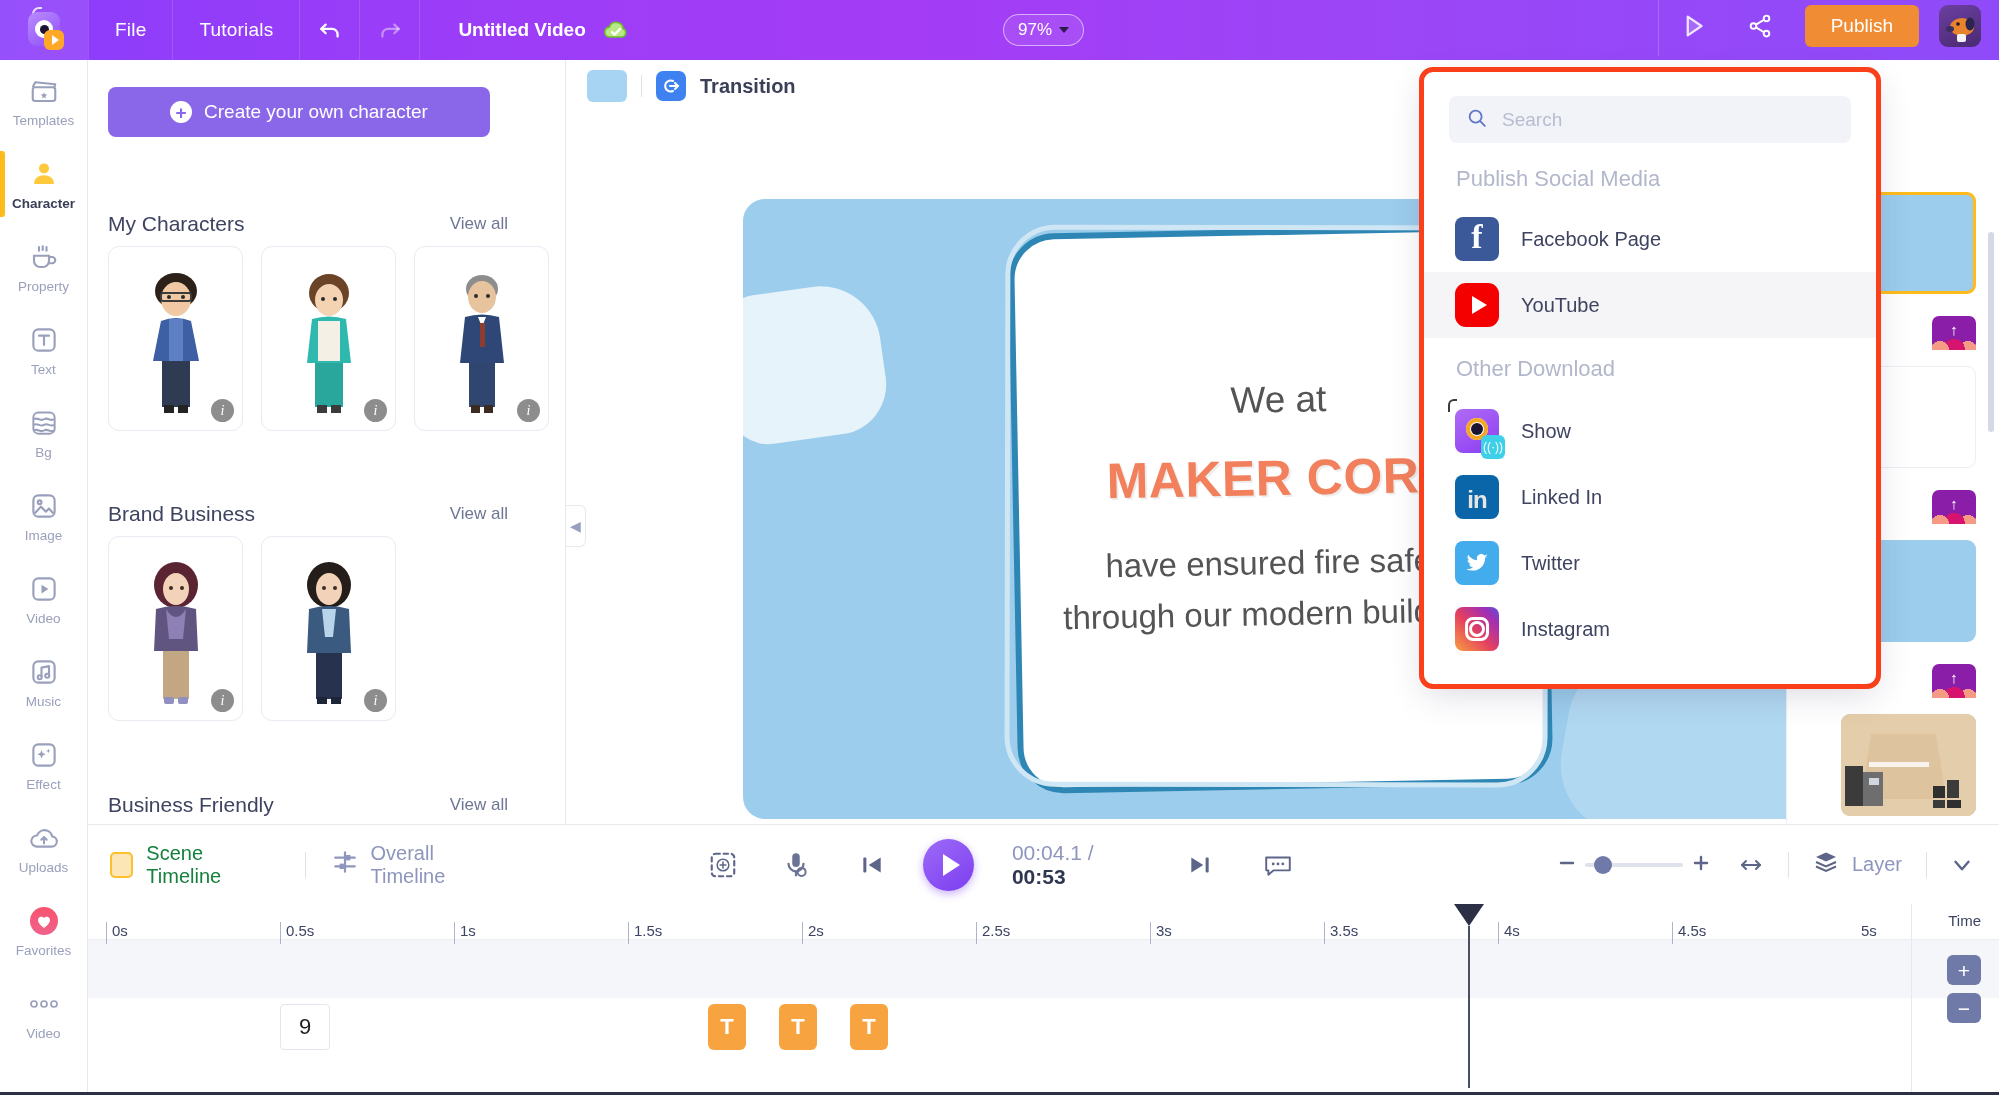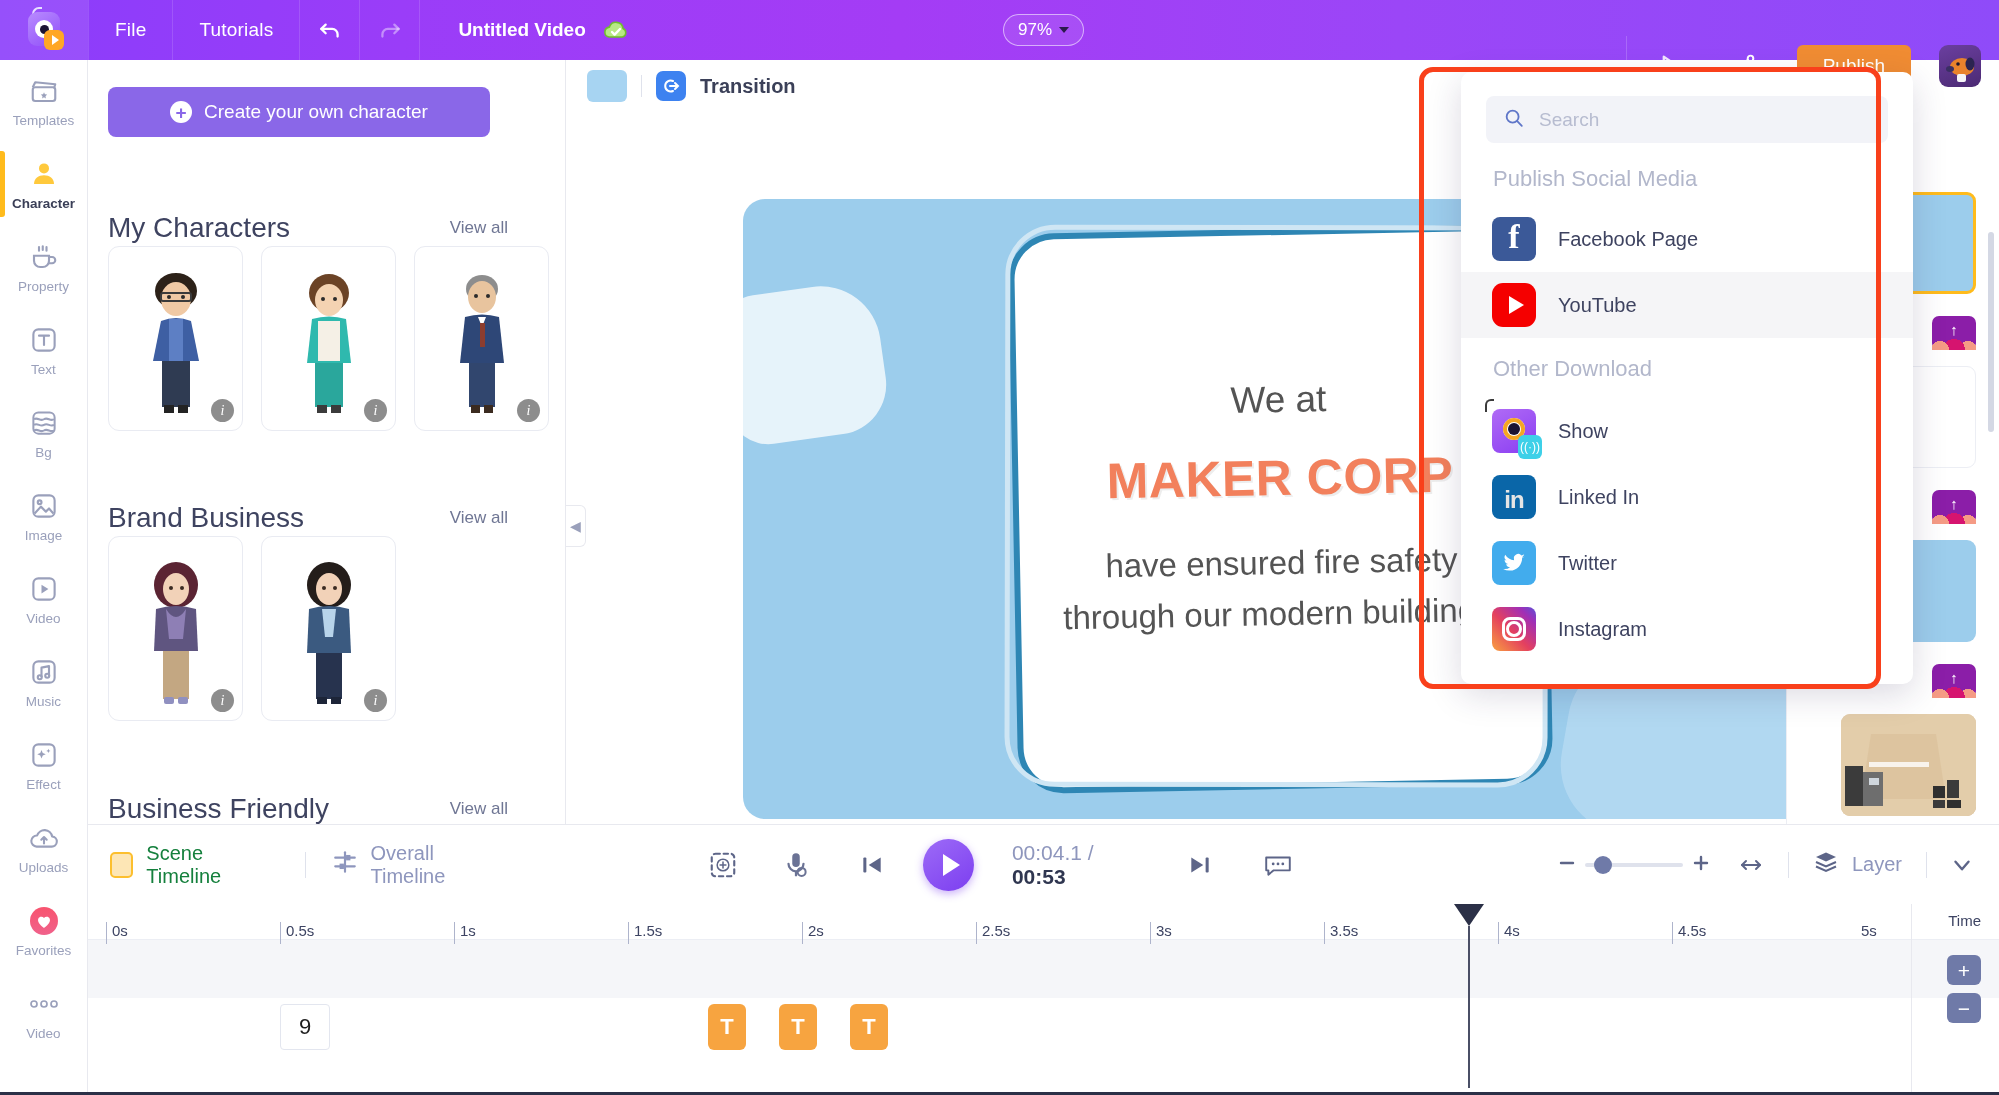--- a/index.html
+++ b/index.html
@@ -58,21 +58,21 @@
   .doc-title { color:#fff; font-size:19px; font-weight:bold; }
   .cloud-ok { width:28px; height:24px; position:relative; }
   .zoom-pill {
     position:absolute; left:1003px; top:14px; height:32px; padding:0 14px;
     border:1.5px solid rgba(255,255,255,0.55); border-radius:17px;
     display:flex; align-items:center; gap:7px; color:#fff; font-size:17px;
     background: rgba(255,255,255,0.08);
   }
   .caret-down { width:0;height:0;border-left:5px solid transparent;border-right:5px solid transparent;border-top:6px solid #2b1a4d; }
   .top-right {
-    position:absolute; right:0; top:0; height:52px; display:flex; align-items:center; gap:12px;margin-top:40px;
+    position:absolute; right:0; top:0; height:52px; display:flex; align-items:center; gap:4px;
   }
   .sep-v { width:1px; height:60px; background:rgba(255,255,255,0.18); }
   .rbtn { width:62px; height:60px; display:flex; align-items:center; justify-content:center; }
   .publish-btn {
     background:#f08c33; color:#fff; font-size:19px; height:42px; padding:0 26px;
     border-radius:6px; display:flex; align-items:center; justify-content:center;
     margin:0 16px 0 10px;
   }
   .avatar-top {
     width:42px; height:42px; border-radius:9px; margin-right:18px;
@@ -107,21 +107,21 @@
     background:#8a67e8; color:#fff; font-size:19px; display:flex; align-items:center;
     justify-content:center; gap:12px;
   }
   .plus-circle {
     width:22px;height:22px;border-radius:50%;background:#fff;color:#8a67e8;
     display:flex;align-items:center;justify-content:center;font-size:19px;font-weight:bold;line-height:1;
   }
   .sect-head {
     position:absolute; left:108px; width:400px; display:flex; align-items:center; justify-content:space-between;
   }
-  .sect-title { font-size:28px; color:#3e4360; }
+  .sect-title { font-size:21px; color:#3e4360; }
   .view-all { font-size:17px; color:#6f7694; }
   .card-row { position:absolute; display:flex; gap:18px; }
   .char-card {
     width:135px; height:185px; background:#fff; border:1px solid #e9ebf2; border-radius:11px;
     position:relative; overflow:hidden;
   }
   .info-dot {
     position:absolute; right:8px; bottom:8px; width:23px;height:23px;border-radius:50%;
     background:#8d8d8d;color:#fff;font-size:14px;font-style:italic;
     display:flex;align-items:center;justify-content:center; font-family:"Liberation Serif",serif;
@@ -200,21 +200,20 @@
       radial-gradient(circle at 50% 100%, #d6146f 0 11px, transparent 11px),
       radial-gradient(circle at 82% 100%, #f59b85 0 9px, transparent 9px);
   }
   .strip-scroll { position:absolute; right:5px; top:120px; width:6px; height:200px; background:#d4d8e4; border-radius:3px; }
 
   
   .dropdown {
     position:absolute; left:1424px; top:72px; width:452px; height:612px;
     background:#fff; border-radius:10px; z-index:60;
     box-shadow: 0 10px 34px rgba(40,30,80,.17);
-    margin-left: 37px;
   }
   .dd-outline {
     position:absolute; left:1419px; top:67px; width:462px; height:622px;
     border:5px solid #f9401b; border-radius:14px; z-index:61; pointer-events:none;
   }
   .search-box {
     position:absolute; left:25px; top:24px; width:402px; height:47px; border-radius:8px;
     background:#f2f3f8; display:flex; align-items:center; gap:14px; padding-left:17px;
   }
   .search-box input {

